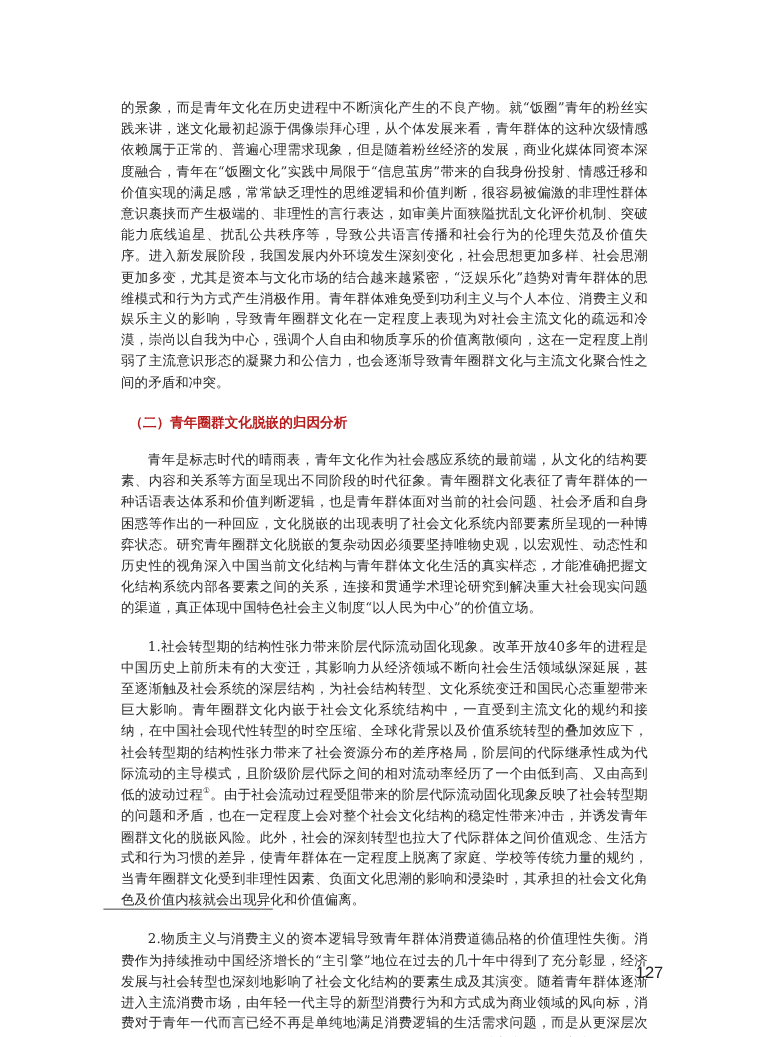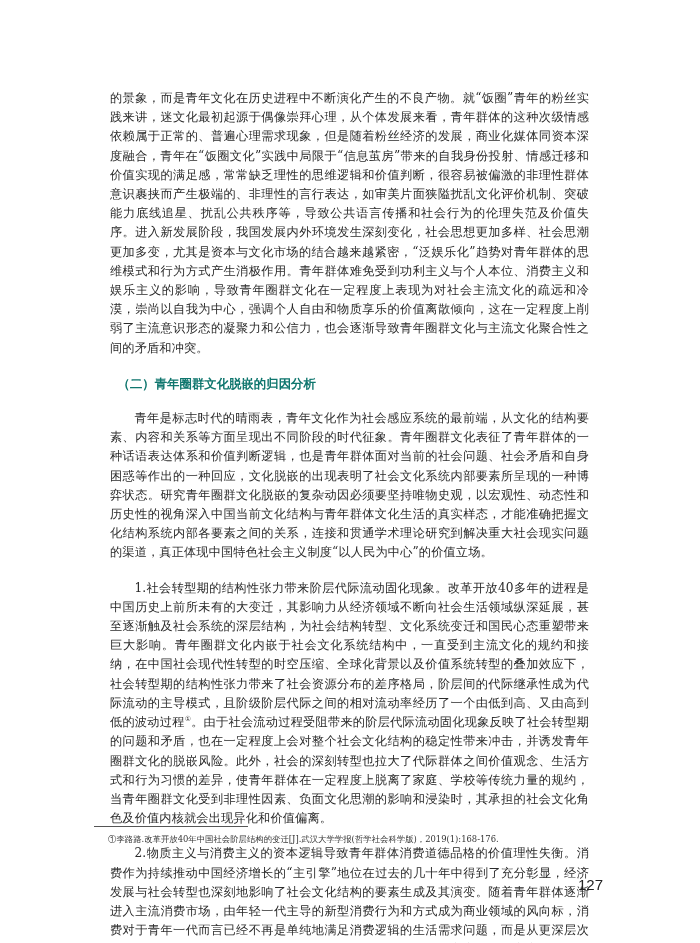--- a/index.html
+++ b/index.html
@@ -3,21 +3,21 @@
 <meta charset="utf-8">
 <style>
   html, body { margin: 0; padding: 0; background: #ffffff; }
   body { width: 700px; height: 943px; position: relative; overflow: hidden;
          font-family: "DejaVu Serif", "Liberation Serif", serif; color: #2a2a2a; }
   .page { position: absolute; left: 94px; top: 73px; width: 511px; }
   .p { font-size: 12.2px; line-height: 19.2px; text-align: justify; margin: 16px;
        letter-spacing: 0.15px; word-break: break-all; }
   .indent { text-indent: 2em; }
   .heading { font-family: "DejaVu Sans", "Liberation Sans", sans-serif; font-size: 12.4px;
-             line-height: 19.2px; margin: 0; text-indent: 1.9em; font-weight: bold; color: #0f766e; }
+             line-height: 19.2px; margin: 0; text-indent: 1.9em; font-weight: bold; color: #b91c1c; }
   sup { font-size: 7px; line-height: 0; vertical-align: 5px; }
   .fn-rule { position: absolute; left: 94px; top: 826px; width: 154px; height: 0;
              border-top: 1px solid #555; }
   .footnotes { position: absolute; left: 108px; top: 832px; width: 500px; }
   .fn { font-size: 8.4px; line-height: 14.5px; margin: 0; white-space: nowrap; color: #333; }
   .page-number { position: absolute; right: 97px; top: 876px; font-family: Liberation Sans, sans-serif;
                  font-size: 15px; color: #222; }
 </style>
 </head>
 <body>
@@ -26,16 +26,15 @@
   <p class="p">的景象，而是青年文化在历史进程中不断演化产生的不良产物。就“饭圈”青年的粉丝实践来讲，迷文化最初起源于偶像崇拜心理，从个体发展来看，青年群体的这种次级情感依赖属于正常的、普遍心理需求现象，但是随着粉丝经济的发展，商业化媒体同资本深度融合，青年在“饭圈文化”实践中局限于“信息茧房”带来的自我身份投射、情感迁移和价值实现的满足感，常常缺乏理性的思维逻辑和价值判断，很容易被偏激的非理性群体意识裹挟而产生极端的、非理性的言行表达，如审美片面狭隘扰乱文化评价机制、突破能力底线追星、扰乱公共秩序等，导致公共语言传播和社会行为的伦理失范及价值失序。进入新发展阶段，我国发展内外环境发生深刻变化，社会思想更加多样、社会思潮更加多变，尤其是资本与文化市场的结合越来越紧密，“泛娱乐化”趋势对青年群体的思维模式和行为方式产生消极作用。青年群体难免受到功利主义与个人本位、消费主义和娱乐主义的影响，导致青年圈群文化在一定程度上表现为对社会主流文化的疏远和冷漠，崇尚以自我为中心，强调个人自由和物质享乐的价值离散倾向，这在一定程度上削弱了主流意识形态的凝聚力和公信力，也会逐渐导致青年圈群文化与主流文化聚合性之间的矛盾和冲突。</p>
   <p class="heading">（二）青年圈群文化脱嵌的归因分析</p>
   <p class="p indent">青年是标志时代的晴雨表，青年文化作为社会感应系统的最前端，从文化的结构要素、内容和关系等方面呈现出不同阶段的时代征象。青年圈群文化表征了青年群体的一种话语表达体系和价值判断逻辑，也是青年群体面对当前的社会问题、社会矛盾和自身困惑等作出的一种回应，文化脱嵌的出现表明了社会文化系统内部要素所呈现的一种博弈状态。研究青年圈群文化脱嵌的复杂动因必须要坚持唯物史观，以宏观性、动态性和历史性的视角深入中国当前文化结构与青年群体文化生活的真实样态，才能准确把握文化结构系统内部各要素之间的关系，连接和贯通学术理论研究到解决重大社会现实问题的渠道，真正体现中国特色社会主义制度“以人民为中心”的价值立场。</p>
   <p class="p indent"><span>1.社会转型期的结构性张力带来阶层代际流动固化现象。改革开放40多年的进程是中国历史上前所未有的大变迁，其影响力从经济领域不断向社会生活领域纵深延展，甚至逐渐触及社会系统的深层结构，为社会结构转型、文化系统变迁和国民心态重塑带来巨大影响。青年圈群文化内嵌于社会文化系统结构中，一直受到主流文化的规约和接纳，在中国社会现代性转型的时空压缩、全球化背景以及价值系统转型的叠加效应下，社会转型期的结构性张力带来了社会资源分布的差序格局，阶层间的代际继承性成为代际流动的主导模式，且阶级阶层代际之间的相对流动率经历了一个由低到高、又由高到低的波动过程</span><sup>①</sup><span>。由于社会流动过程受阻带来的阶层代际流动固化现象反映了社会转型期的问题和矛盾，也在一定程度上会对整个社会文化结构的稳定性带来冲击，并诱发青年圈群文化的脱嵌风险。此外，社会的深刻转型也拉大了代际群体之间价值观念、生活方式和行为习惯的差异，使青年群体在一定程度上脱离了家庭、学校等传统力量的规约，当青年圈群文化受到非理性因素、负面文化思潮的影响和浸染时，其承担的社会文化角色及价值内核就会出现异化和价值偏离。</span></p>
   <p class="p indent"><span>2.物质主义与消费主义的资本逻辑导致青年群体消费道德品格的价值理性失衡。消费作为持续推动中国经济增长的“主引擎”地位在过去的几十年中得到了充分彰显，经济发展与社会转型也深刻地影响了社会文化结构的要素生成及其演变。随着青年群体逐渐进入主流消费市场，由年轻一代主导的新型消费行为和方式成为商业领域的风向标，消费对于青年一代而言已经不再是单纯地满足消费逻辑的生活需求问题，而是从更深层次上反映了当代青年群体消费道德品格的伦理道德问题。在物质主义和消费主义思潮的影响下，当前青年群体中仍然存在着异化消费观念和行为，如物化意识观念下享乐型消费盛行、个人主义观念下符号型消费凸显以及异化消费观念下消费理性失衡</span><sup>②</sup><span>。青年群体所呈现的消费观念和行为特征的异化表现只是消费主义的外在形态，我们必须深入意识形态层面去认清消费主义的真实面目，从而坚持马克思主义在意识形态领域的指导地位。已有的研究</span></p>
 </div>
 
 <div class="fn-rule"></div>
 
 <div class="footnotes">
-  <p class="fn">①李路路.改革开放40年中国社会阶层结构的变迁[J].武汉大学学报(哲学社会科学版)，2019(1):168-176.</p>
 </div>
 
 <div class="page-number">127</div>
 
 </body></html>

